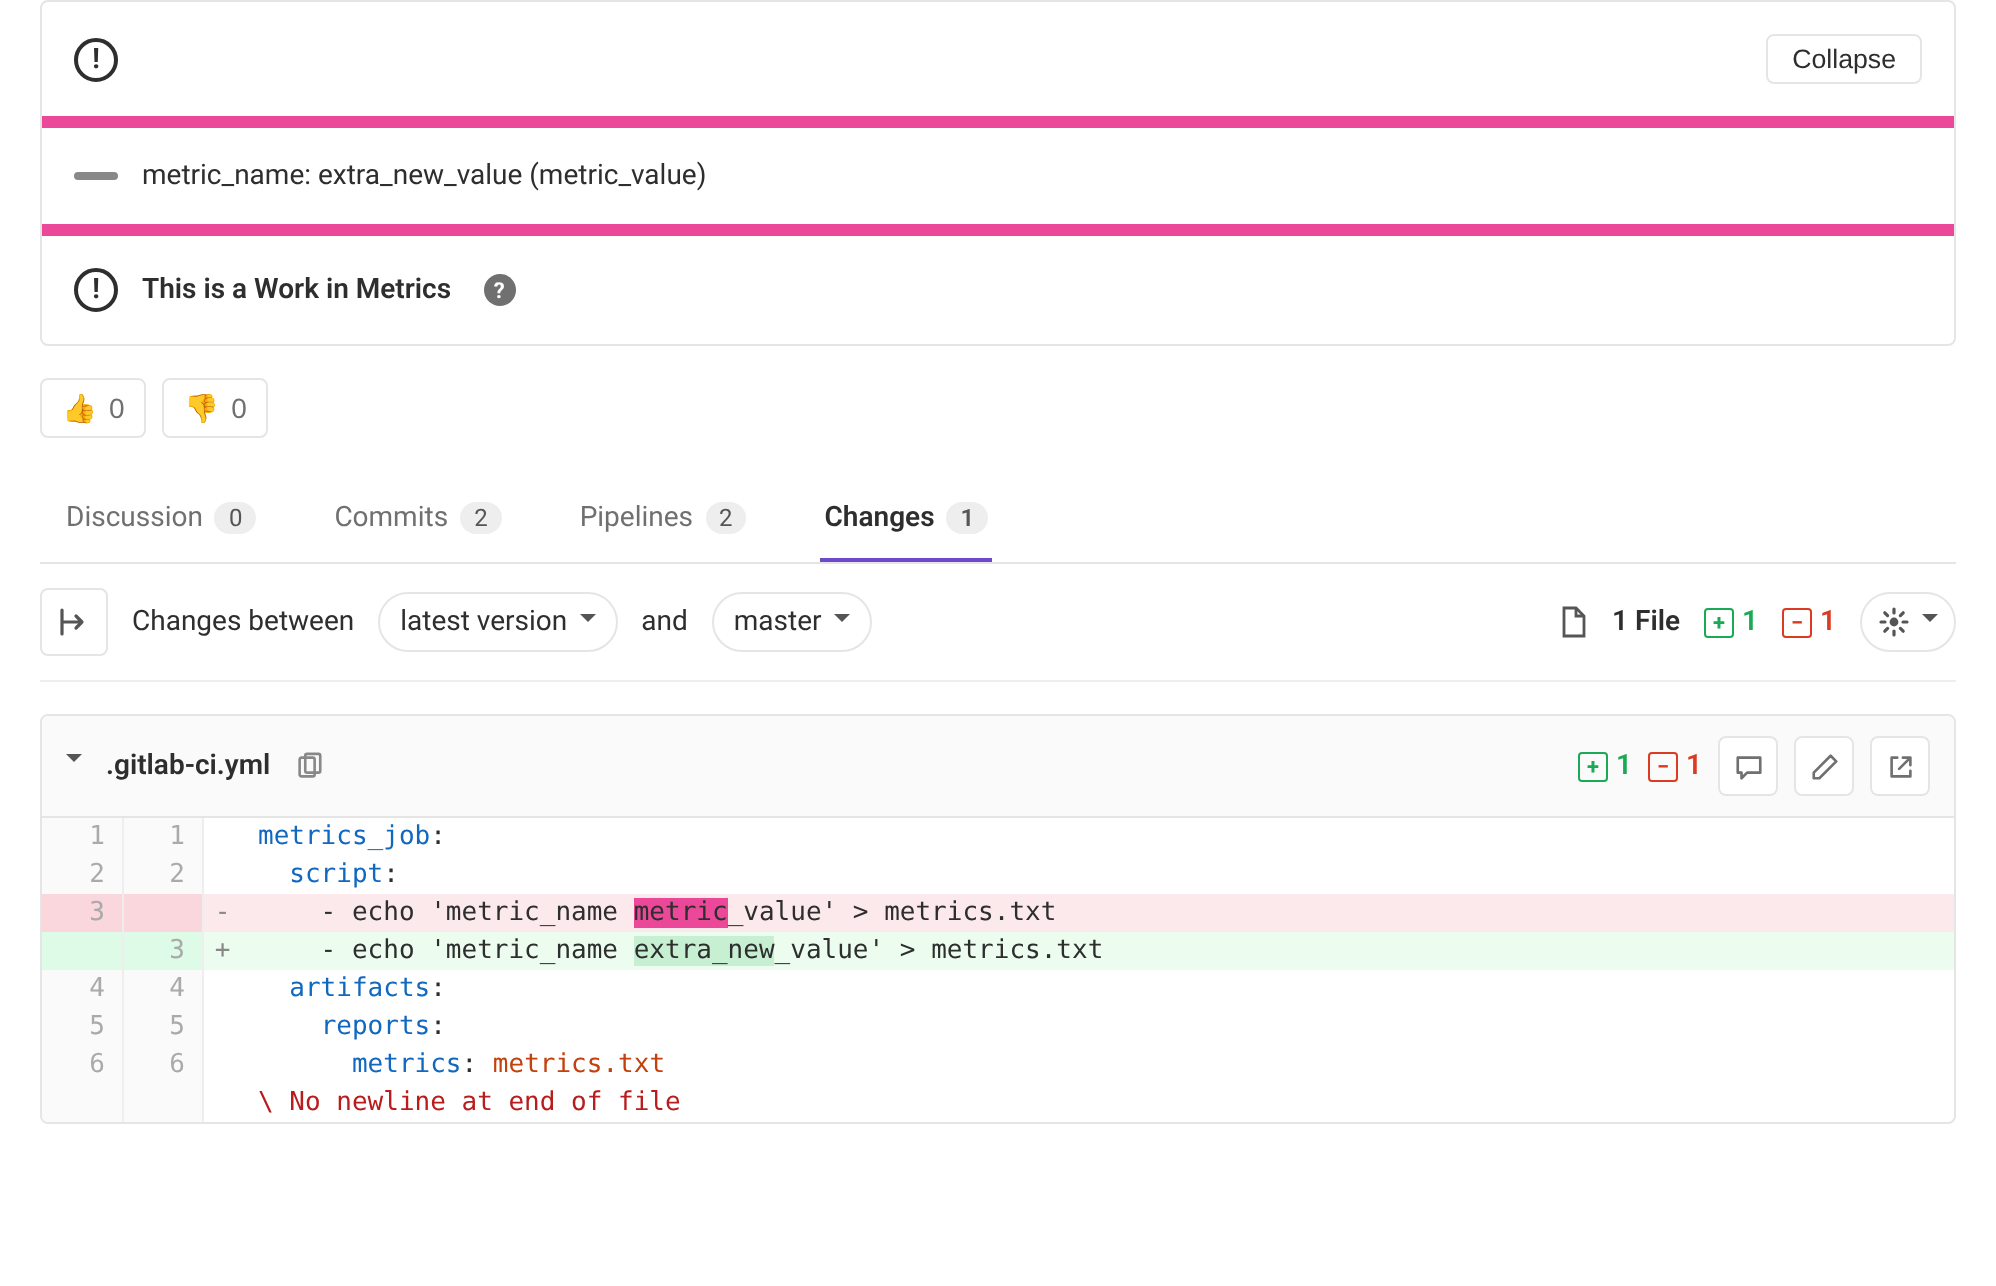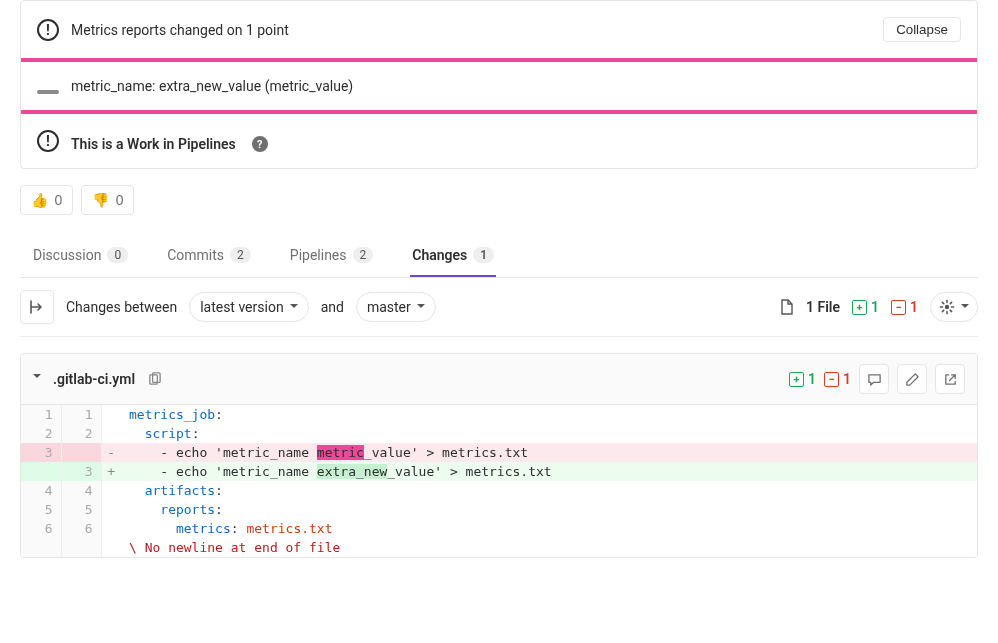--- a/index.html
+++ b/index.html
@@ -5,21 +5,21 @@
 * { box-sizing: border-box; margin: 0; padding: 0; }
 body {
   font-family: -apple-system, BlinkMacSystemFont, "Segoe UI", Roboto, "Helvetica Neue", Arial, sans-serif;
   font-size: 14px;
   color: #2e2e2e;
   background: #fff;
   padding: 0 20px 20px 20px;
 }
 .panel { border: 1px solid #e5e5e5; border-radius: 4px; margin-bottom: 16px; }
 .panel-section { padding: 16px; display: flex; align-items: center; gap: 12px; }
-.panel-section + .panel-section { border-top: 4px solid #ec4899; align-items: flex-end; }
+.panel-section + .panel-section { border-top: 6px solid #ec4899; }
 .icon-circle-excl {
   width: 22px; height: 22px; border: 2px solid #2e2e2e; border-radius: 50%;
   display: inline-flex; align-items: center; justify-content: center;
   font-weight: bold; font-size: 14px;
 }
 .icon-bar {
   width: 22px; height: 4px; background: #888; border-radius: 2px;
   display: inline-block;
 }
 .bold { font-weight: 600; }
@@ -105,30 +105,29 @@
 .kw-red { color: #c2410c; }
 .noeol { color: #b91c1c; font-style: normal; }
 svg { display: block; }
 </style>
 </head>
 <body>
 
 <div class="panel">
   <div class="panel-section">
     <span class="icon-circle-excl">!</span>
-    <span>Metrics reports changed on 1 point</span>
     <button class="btn-collapse">Collapse</button>
   </div>
   <div class="panel-section">
     <span class="icon-bar"></span>
     <span>metric_name: extra_new_value (metric_value)</span>
   </div>
   <div class="panel-section">
     <span class="icon-circle-excl">!</span>
-    <span class="bold">This is a Work in Pipelines</span>
+    <span class="bold">This is a Work in Metrics</span>
     <span class="help-circle">?</span>
   </div>
 </div>
 
 <div class="reactions">
   <button class="reaction-btn">
     <span>👍</span>
     <span>0</span>
   </button>
   <button class="reaction-btn">

